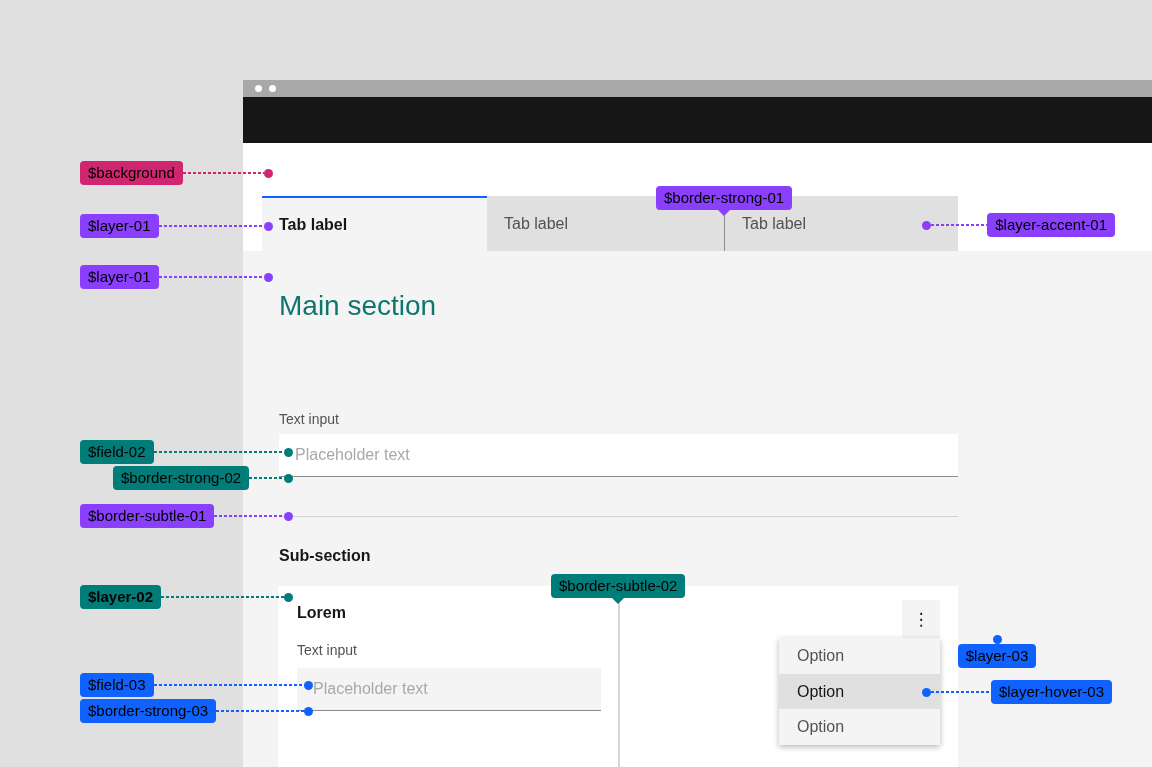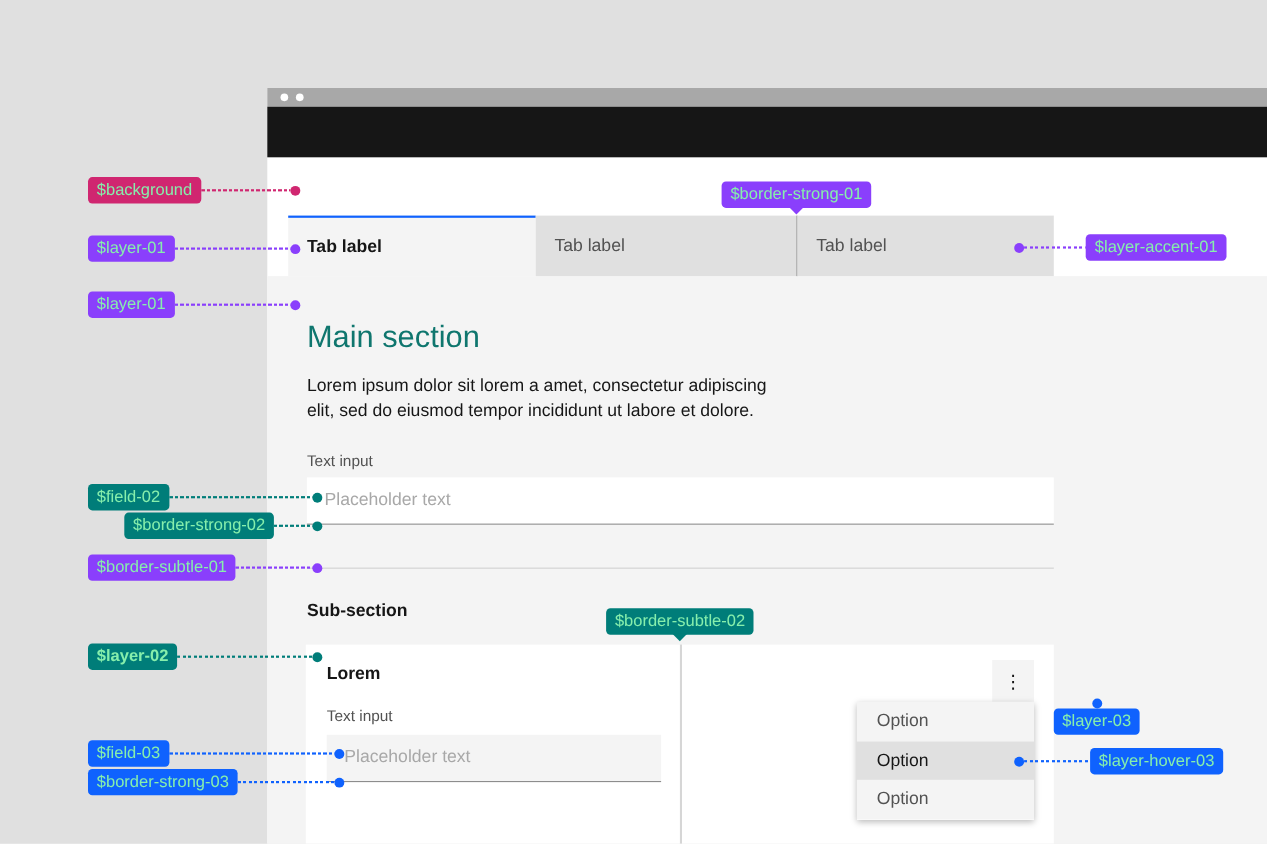--- a/index.html
+++ b/index.html
@@ -48,57 +48,56 @@
   .overflow-btn { position:absolute; left:282px; top:14px; width:38px; height:38px; background:#f4f4f4;
     display:flex; align-items:center; justify-content:center; cursor:pointer; }
   .overflow-icon { font-size:17px; color:#161616; line-height:1; }
   .dropdown { position:absolute; left:159px; top:52px; width:161px; height:107px;
     box-shadow:0 2px 6px rgba(0,0,0,0.28); display:flex; flex-direction:column; }
   .menu-option { flex:1; display:flex; align-items:center; padding-left:18px; font-size:16px;
     color:#525252; background:#f4f4f4; cursor:pointer; }
   .menu-option.hover { background:#e0e0e0; color:#161616; }
   
   .annot { position:absolute; display:flex; align-items:center; height:24px; }
-  .badge { display:inline-block; padding:3px 8px 4px; border-radius:4px; color:#86efac;
+  .badge { display:inline-block; padding:3px 8px 4px; border-radius:4px; color:#000000;
     font-size:15px; white-space:nowrap; line-height:17px; }
   .a-line { flex:1; height:2px; }
   .a-dot { width:9px; height:9px; border-radius:50%; flex:none; }
   .magenta .badge { background:#d02670; }
   .magenta .a-dot { background:#d02670; }
   .magenta .a-line { background:repeating-linear-gradient(90deg,#d02670 0 3px,transparent 3px 5px); }
   .purple .badge { background:#8a3ffc; }
   .purple .a-dot { background:#8a3ffc; }
   .purple .a-line { background:repeating-linear-gradient(90deg,#8a3ffc 0 3px,transparent 3px 5px); }
   .teal .badge { background:#007d79; }
   .teal .a-dot { background:#007d79; }
   .teal .a-line { background:repeating-linear-gradient(90deg,#007d79 0 3px,transparent 3px 5px); }
   .blue .badge { background:#0f62fe; }
   .blue .a-dot { background:#0f62fe; }
   .blue .a-line { background:repeating-linear-gradient(90deg,#0f62fe 0 3px,transparent 3px 5px); }
   
-  .annot.caret-down { height:auto; }
+  .annot.caret-down { height:auto;margin-top:21px; }
   .caret-down .badge { position:relative; }
   .caret-down .badge::after { content:""; position:absolute; left:50%; bottom:-6px; transform:translateX(-50%);
     border-left:7px solid transparent; border-right:7px solid transparent; }
   .caret-down.purple .badge::after { border-top:7px solid #8a3ffc; }
   .caret-down.teal .badge::after { border-top:7px solid #007d79; }
 </style>
 </head>
 <body>
 
 <div class="window">
   <div class="titlebar">
     <span class="win-dot"></span>
     <span class="win-dot"></span>
   </div>
   <div class="header-bar"></div>
 
   <div class="content">
     <div class="page-title">Main section</div>
-    <div class="body-text">Lorem ipsum dolor sit lorem a amet, consectetur adipiscing elit, sed do eiusmod tempor incididunt ut labore et dolore.</div>
 
     <div class="input-label lbl-1">Text input</div>
     <input class="text-input" type="text" placeholder="Placeholder text" style="">
 
     <div class="section-divider"></div>
     <div class="subsection-title">Sub-section</div>
 
     <div class="tile-group">
       <div class="tile tile-left">
         <div class="tile-title">Lorem</div>

